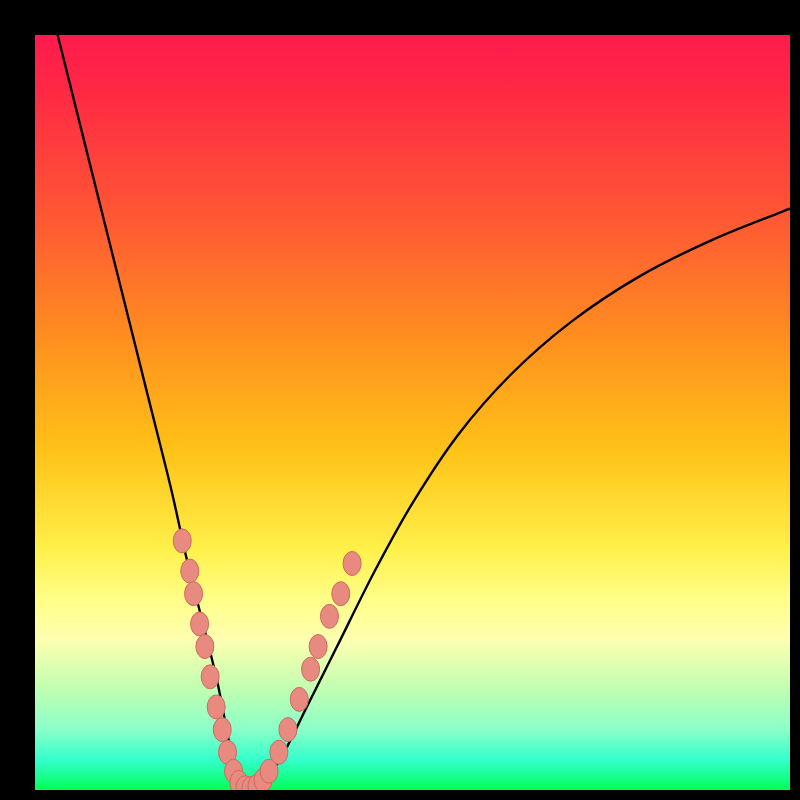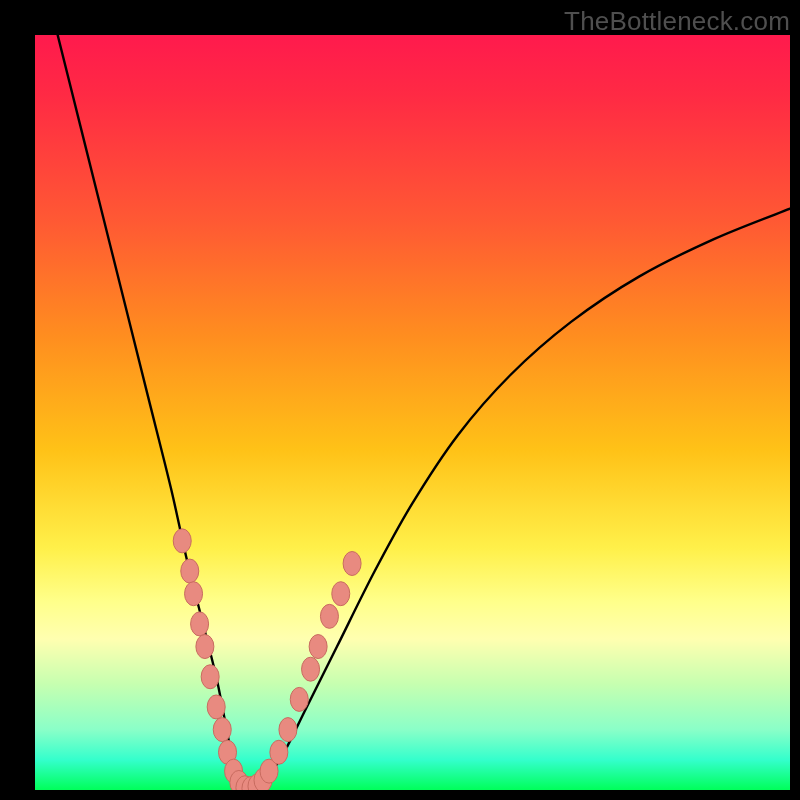--- a/index.html
+++ b/index.html
@@ -60,21 +60,20 @@
     width: 755px;
     height: 755px;
     z-index: 3;
     pointer-events: none;
   }
 </style>
 </head>
 <body>
 
 <div class="frame">
-  <div class="watermark">TheBottleneck.com</div>
   <div class="plot"></div>
   <svg class="curve" viewBox="0 0 755 755" preserveAspectRatio="none">
     <path id="curve-path" fill="none" stroke="#000" stroke-width="2.4" stroke-linecap="round" d="M 22.65 0 C 26.424999999999997 15.100000000000003, 37.75 60.40000000000002, 45.3 90.60000000000002 C 52.849999999999994 120.80000000000003, 60.400000000000006 151.00000000000006, 67.95 181.20000000000005 C 75.5 211.40000000000003, 83.05 241.60000000000002, 90.6 271.8 C 98.14999999999999 302, 105.7 332.2, 113.25 362.4 C 120.8 392.59999999999997, 129.60833333333335 426.575, 135.9 453 C 142.19166666666666 479.425, 145.96666666666667 499.5583333333334, 151 520.95 C 156.03333333333333 542.3416666666667, 161.06666666666666 561.2166666666667, 166.1 581.35 C 171.13333333333333 601.4833333333333, 177.42499999999998 625.3916666666667, 181.2 641.75 C 184.975 658.1083333333333, 186.23333333333332 666.9166666666666, 188.75 679.5 C 191.26666666666668 692.0833333333334, 193.78333333333333 707.1833333333334, 196.3 717.25 C 198.8166666666667 727.3166666666666, 201.33333333333334 733.6083333333333, 203.85000000000002 739.9 C 206.3666666666667 746.1916666666666, 208.88333333333338 752.4833333333333, 211.40000000000003 755 C 213.91666666666669 757.5166666666667, 215.17499999999998 757.5166666666667, 218.95 755 C 222.725 752.4833333333333, 229.01666666666668 746.1916666666666, 234.05 739.9 C 239.08333333333334 733.6083333333333, 242.85833333333335 728.575, 249.15 717.25 C 255.44166666666666 705.925, 262.9916666666667 689.5666666666667, 271.8 671.95 C 280.60833333333335 654.3333333333334, 290.675 634.1999999999999, 302 611.55 C 313.325 588.9, 327.1666666666667 559.9583333333333, 339.75 536.05 C 352.3333333333333 512.1416666666667, 363.6583333333333 490.75, 377.5 468.1 C 391.3416666666667 445.45000000000005, 406.4416666666667 421.54166666666674, 422.80000000000007 400.15000000000003 C 439.1583333333334 378.7583333333333, 456.775 358.62499999999994, 475.65 339.74999999999994 C 494.525 320.87499999999994, 514.6583333333333 303.2583333333333, 536.05 286.9 C 557.4416666666666 270.54166666666663, 580.0916666666667 255.44166666666658, 604 241.5999999999999 C 627.9083333333333 227.75833333333324, 654.3333333333334 215.175, 679.5 203.85000000000002 C 704.6666666666666 192.52500000000003, 742.4166666666666 178.6833333333333, 755 173.64999999999998 "></path>
     <g id="markers">
         <ellipse cx="147.225" cy="505.85" rx="9" ry="12" fill="#e88a80" stroke="#c86b5f" stroke-width="1"></ellipse>
         <ellipse cx="154.77499999999998" cy="536.05" rx="9" ry="12" fill="#e88a80" stroke="#c86b5f" stroke-width="1"></ellipse>
         <ellipse cx="158.54999999999998" cy="558.7" rx="9" ry="12" fill="#e88a80" stroke="#c86b5f" stroke-width="1"></ellipse>
         <ellipse cx="164.59" cy="588.9" rx="9" ry="12" fill="#e88a80" stroke="#c86b5f" stroke-width="1"></ellipse>
         <ellipse cx="169.875" cy="611.55" rx="9" ry="12" fill="#e88a80" stroke="#c86b5f" stroke-width="1"></ellipse>
         <ellipse cx="175.16" cy="641.75" rx="9" ry="12" fill="#e88a80" stroke="#c86b5f" stroke-width="1"></ellipse>

